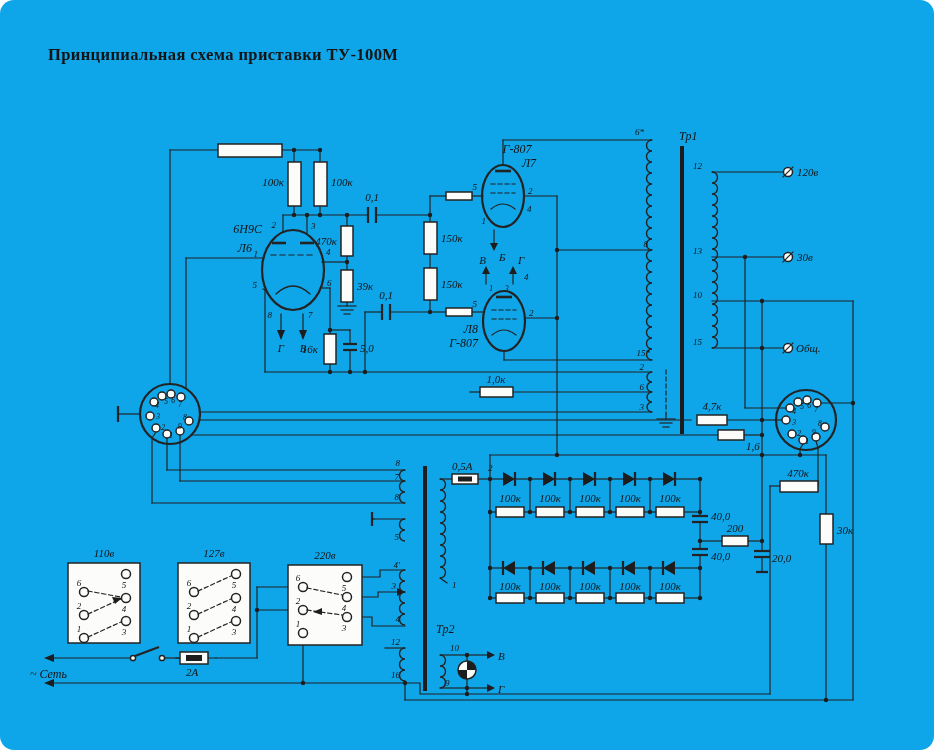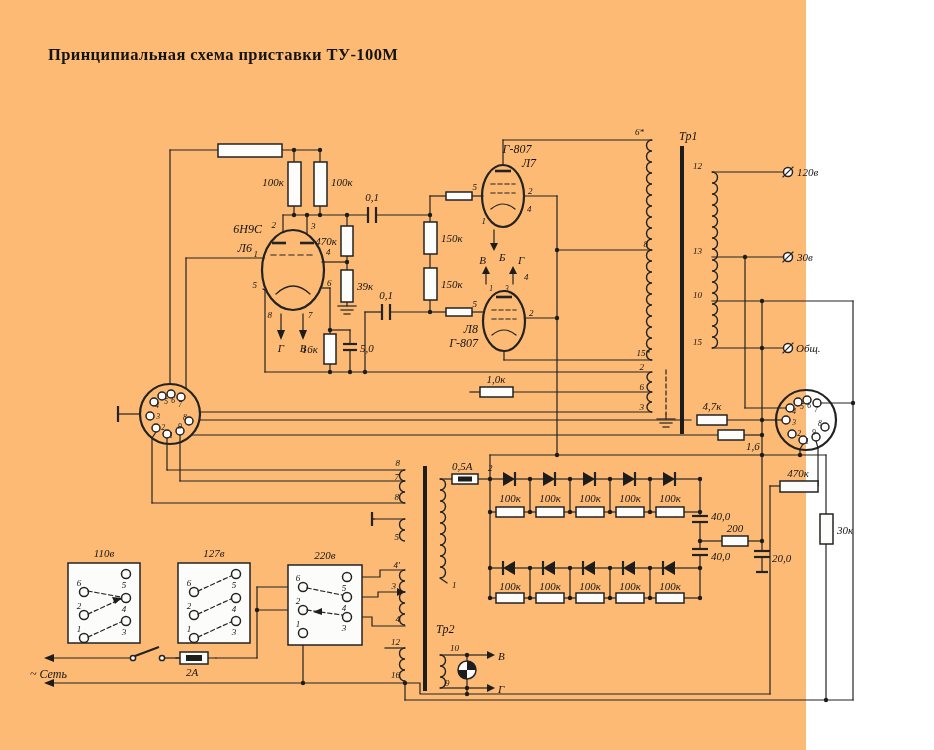--- a/index.html
+++ b/index.html
@@ -1,16 +1,16 @@
 <!DOCTYPE html>
 <html><head>
 <meta charset="utf-8">
 <style>
   html,body{margin:0;padding:0;background:#ffffff;}
-  .page{width:806px;height:750px;background:#fdba74;position:relative;font-family:"Liberation Serif",serif;}
+  .page{width:934px;height:750px;background:#0ea5e9;position:relative;font-family:"Liberation Serif",serif;border-radius:14px;}
   svg{display:block}
   .w{stroke:#232323;stroke-width:1.2;fill:none;stroke-linecap:square}
   .w2{stroke:#232323;stroke-width:2.2;fill:none}
   .cmp{stroke:#232323;stroke-width:1.5;fill:#fcfcfa}
   .coil{stroke:#232323;stroke-width:1.4;fill:none}
   .blk{fill:#1d1d1d;stroke:none}
   .dot{fill:#1d1d1d;stroke:none}
   .dash{stroke-dasharray:5,4}
   .dsh2{stroke-dasharray:4,3}
   text{font-family:"Liberation Serif",serif;font-style:italic;fill:#141414}

